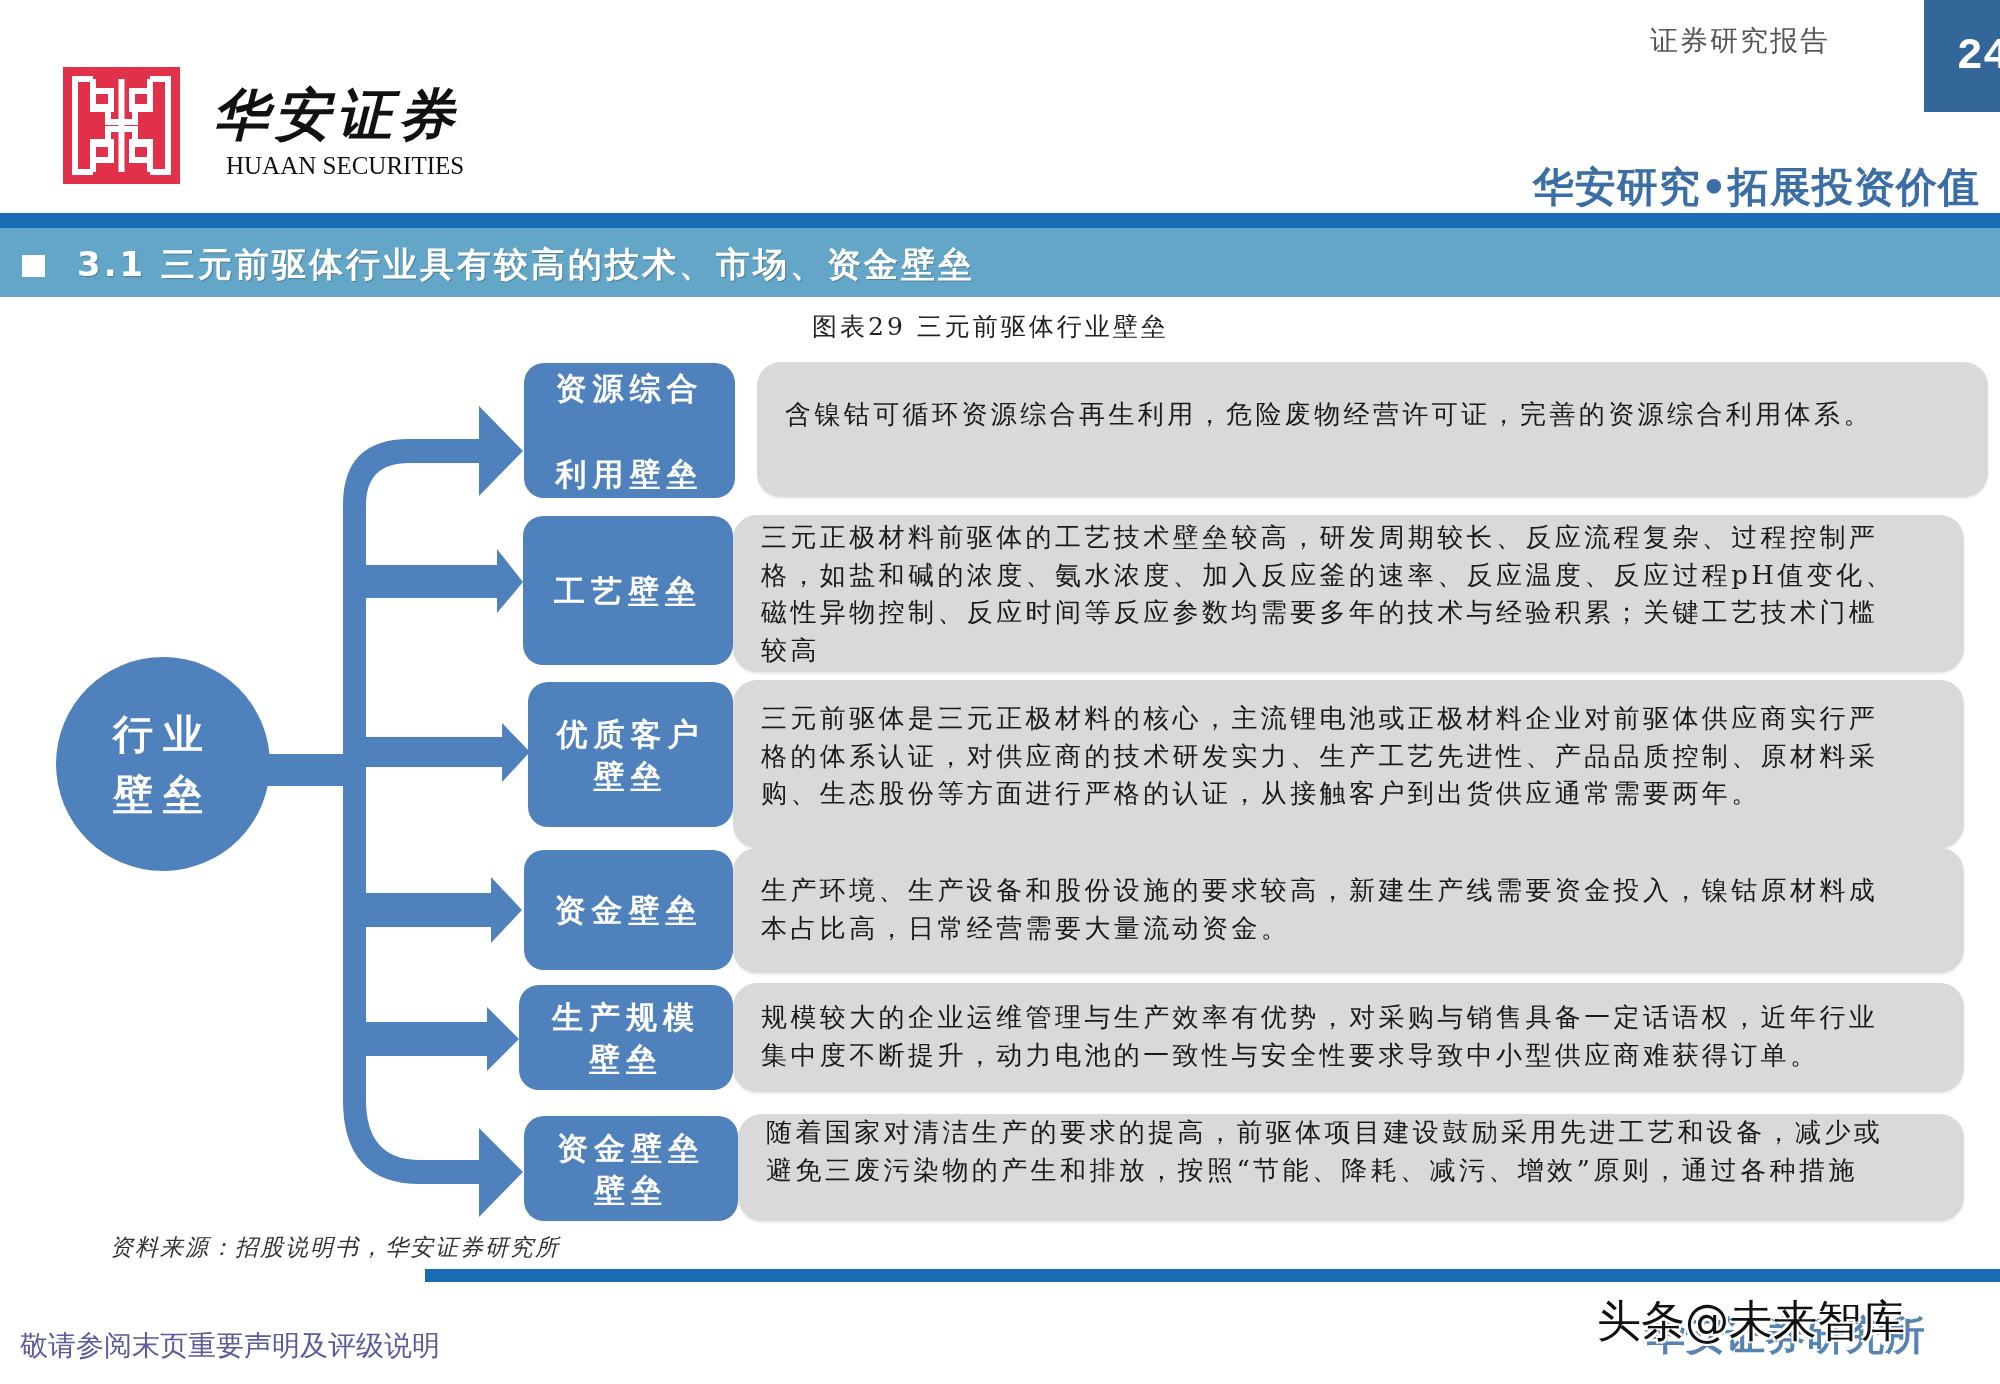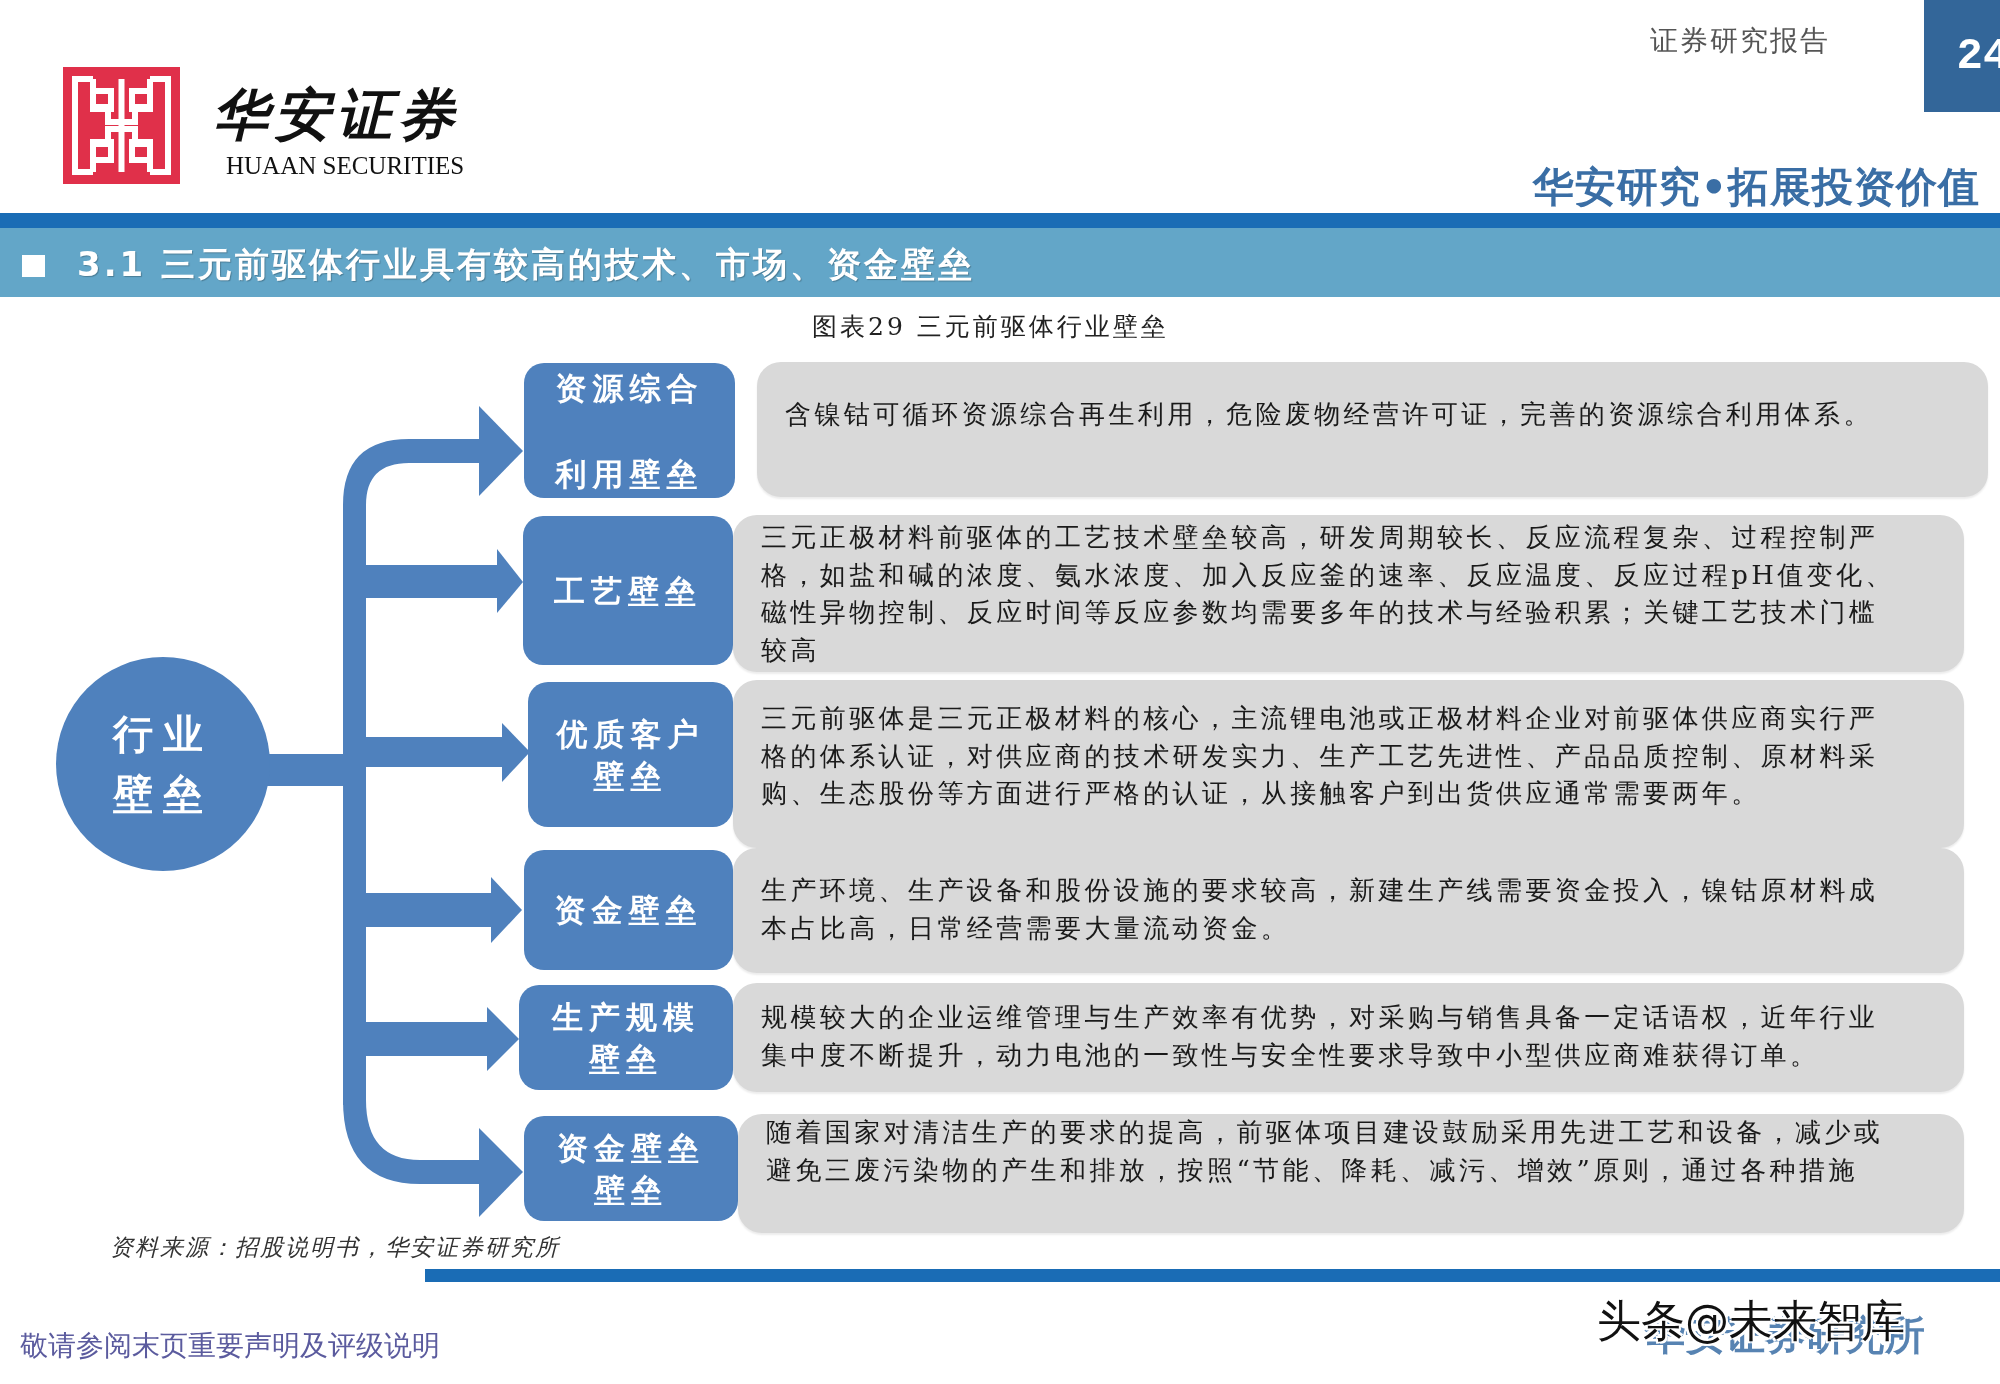--- a/index.html
+++ b/index.html
@@ -145,21 +145,21 @@
 </div>
 <div class="abs desc-box" style="left:733px; top:983px; width:1231px; height:109px; padding-top:16px;">
   <span class="desc-line">规模较大的企业运维管理与生产效率有优势，对采购与销售具备一定话语权，近年行业</span>
   <span class="desc-line">集中度不断提升，动力电池的一致性与安全性要求导致中小型供应商难获得订单。</span>
 </div>
 
 <div class="abs label-box" style="left:524px; top:1116px; width:214px; height:105px;">
   <span>资金壁垒</span>
   <span>壁垒</span>
 </div>
-<div class="abs desc-box" style="left:738px; top:1114px; width:1226px; height:119px; padding-top:0px;">
+<div class="abs desc-box" style="left:738px; top:1114px; width:1226px; height:107px; padding-top:0px;">
   <span class="desc-line">随着国家对清洁生产的要求的提高，前驱体项目建设鼓励采用先进工艺和设备，减少或</span>
   <span class="desc-line">避免三废污染物的产生和排放，按照“节能、降耗、减污、增效”原则，通过各种措施</span>
 </div>
 
 <div class="abs source">资料来源：招股说明书，华安证券研究所</div>
 <div class="abs bottom-line"></div>
 <div class="abs footer-note">敬请参阅末页重要声明及评级说明</div>
 <div class="abs footer-brand">华安证券研究所</div>
 <div class="abs watermark">头条@未来智库</div>
 

